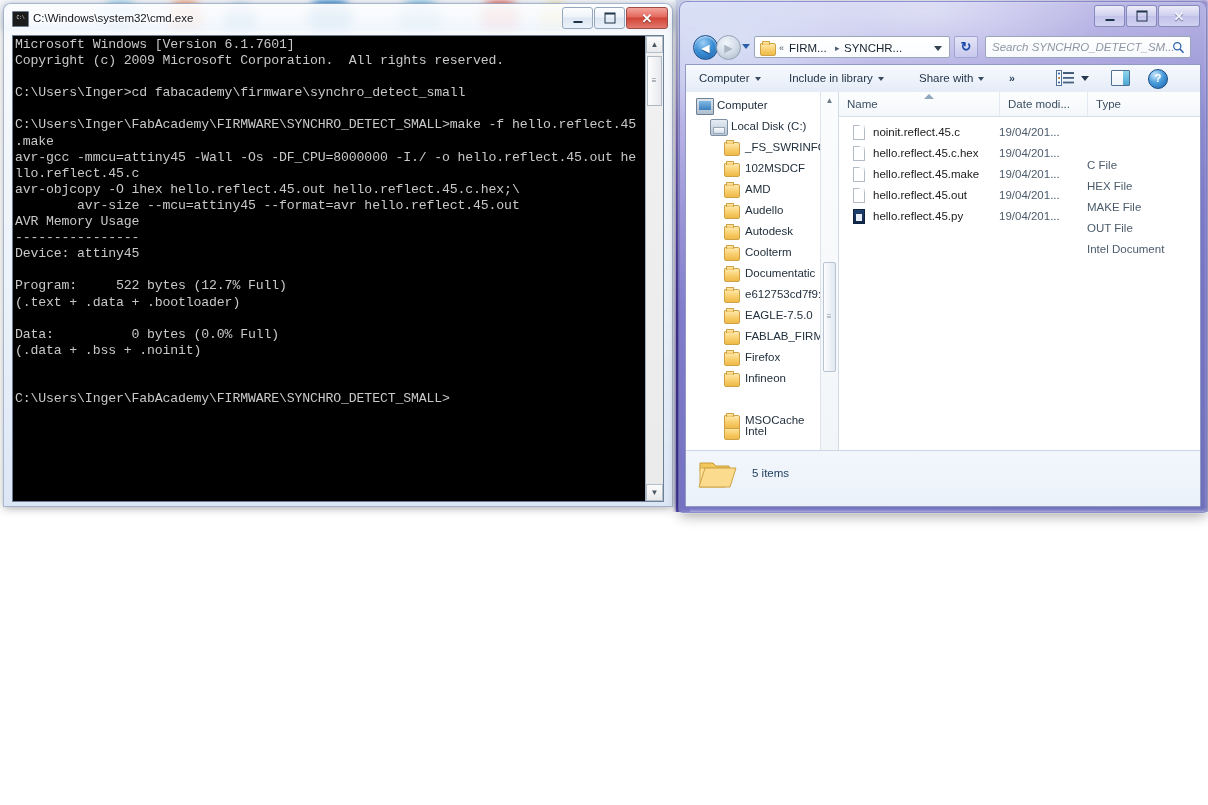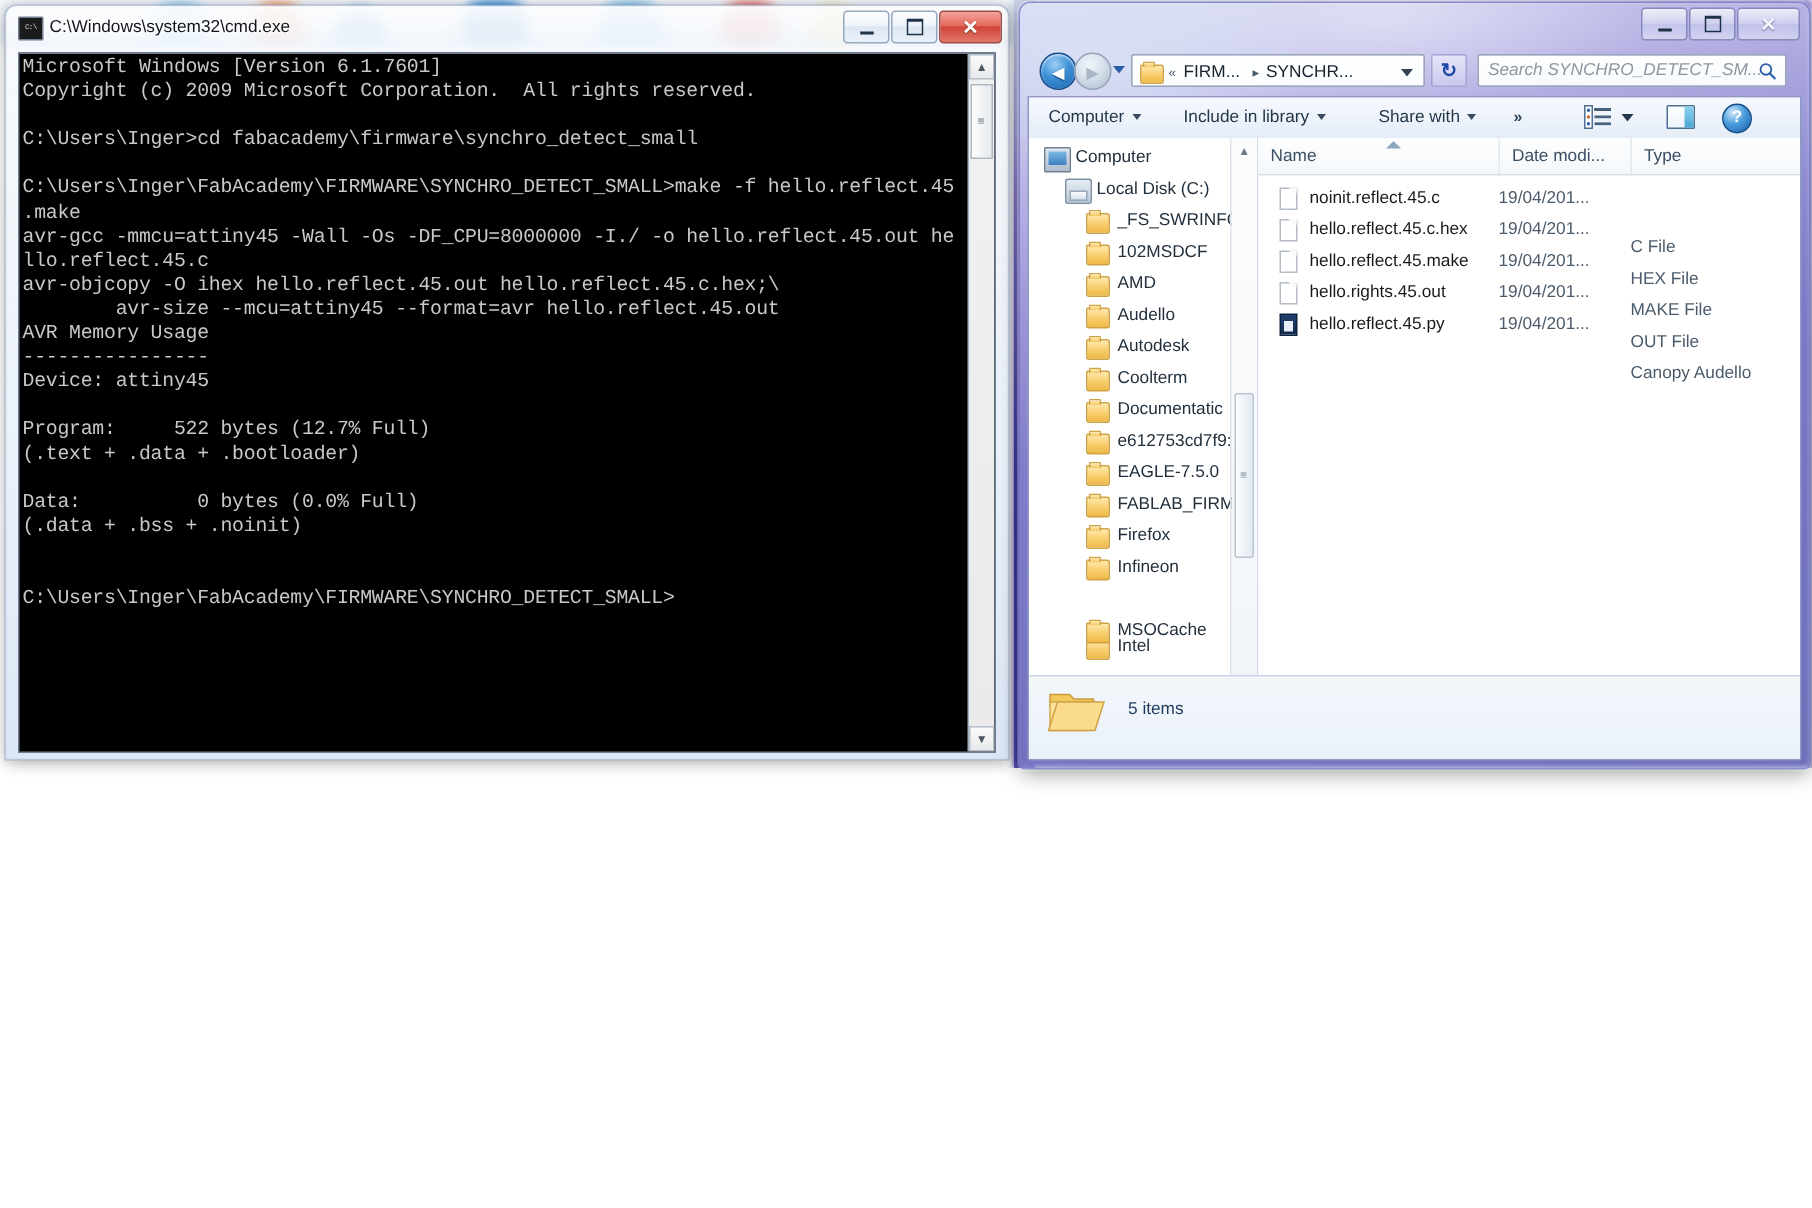--- a/index.html
+++ b/index.html
@@ -625,29 +625,29 @@
             <span class="file-type">HEX File</span>
           </div>
           <div class="file-row" style="top: 72px;">
             <span class="file-ico dog"></span>
             <span class="file-name">hello.reflect.45.make</span>
             <span class="file-date">19/04/201...</span>
             <span class="file-type">MAKE File</span>
           </div>
           <div class="file-row" style="top: 93px;">
             <span class="file-ico dog"></span>
-            <span class="file-name">hello.rights.45.out</span>
+            <span class="file-name">hello.reflect.45.out</span>
             <span class="file-date">19/04/201...</span>
             <span class="file-type">OUT File</span>
           </div>
           <div class="file-row" style="top: 114px;">
             <span class="file-ico py"></span>
             <span class="file-name">hello.reflect.45.py</span>
             <span class="file-date">19/04/201...</span>
-            <span class="file-type">Canopy Audello</span>
+            <span class="file-type">Intel Document</span>
           </div>
         </div>
 
       <div id="details-pane">
         <svg id="details-folder" viewBox="0 0 40 36">
           <path d="M2 6 h13 l3 3 h13 v5 H2 Z" fill="#f2c75c" stroke="#c99c39" stroke-width="1"></path>
           <path d="M2 11 h31 l-6 19 H2 Z" fill="#ffe19a" stroke="#d2a94a" stroke-width="1"></path>
           <path d="M7 11 h31 l-6 19 H1 Z" fill="#fbdb8d" stroke="#cfa244" stroke-width="1"></path>
         </svg>
         <div id="details-count">5 items</div>

